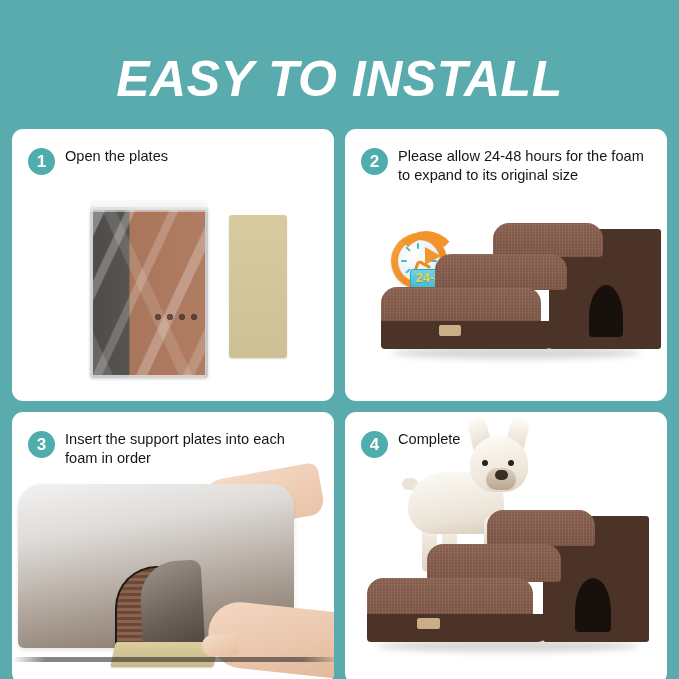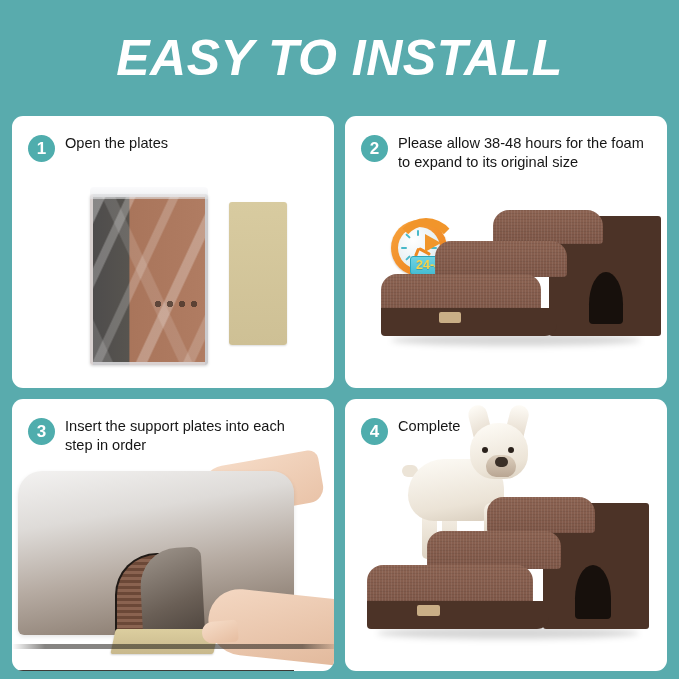--- a/index.html
+++ b/index.html
@@ -6,21 +6,21 @@
   body{
     width:679px;height:679px;
     background:#59abad;
     font-family:"Liberation Sans","DejaVu Sans",sans-serif;
     overflow:hidden;
   }
   .page{position:relative;width:679px;height:679px;background:#59abad;box-sizing:border-box;}
 
   
   .header{
-    height:116px;display:flex;align-items:center;justify-content:center;
+    height:100px;display:flex;align-items:center;justify-content:center;margin-top:29px;
   }
   .header-title{
     color:#ffffff;
     font-size:50px;
     font-weight:bold;
     font-style:italic;
     letter-spacing:0.5px;
     line-height:1;
     white-space:nowrap;
     text-align:center;
@@ -275,21 +275,21 @@
           <div class="pkg-sheen"></div>
           <div class="pkg-dots"></div>
         </div>
         <div class="plate1"></div>
       </div>
     </div>
 
     <div class="card">
       <div class="card-head">
         <div class="badge">2</div>
-        <div class="step-text">Please allow 38-48 hours for the foam to expand to its original size</div>
+        <div class="step-text">Please allow 24-48 hours for the foam to expand to its original size</div>
       </div>
       <div class="art">
 
         <div class="clock">
           <div class="clock-ring"></div>
           <div class="clock-face">
             <div class="clock-tick" style="left:19px;top:3px;width:2px;height:6px;"></div>
             <div class="clock-tick" style="left:19px;top:33px;width:2px;height:6px;"></div>
             <div class="clock-tick" style="left:3px;top:20px;width:6px;height:2px;"></div>
             <div class="clock-tick" style="left:33px;top:20px;width:6px;height:2px;"></div>
@@ -313,21 +313,21 @@
           <div class="st-tread" style="left:8px;top:66px;width:160px;height:40px;"></div>
           <div class="st-side" style="left:8px;top:100px;width:176px;height:28px;border-radius:0 0 12px 4px;"></div>
           <div class="st-label" style="left:66px;top:104px;width:22px;height:11px;"></div>
         </div>
       </div>
     </div>
 
     <div class="card">
       <div class="card-head">
         <div class="badge">3</div>
-        <div class="step-text">Insert the support plates into each step in order</div>
+        <div class="step-text">Insert the support plates into each foam in order</div>
       </div>
       <div class="art">
         <div style="position:absolute;left:0;top:54px;width:330px;height:220px;">
           <div class="p3-hand-top"></div>
           <div class="p3-foam"></div>
           <div class="p3-foam-edge"></div>
           <div class="p3-mouth"></div>
           <div class="p3-flap"></div>
           <div class="p3-plate"></div>
           <div class="p3-hand-bottom"></div>

